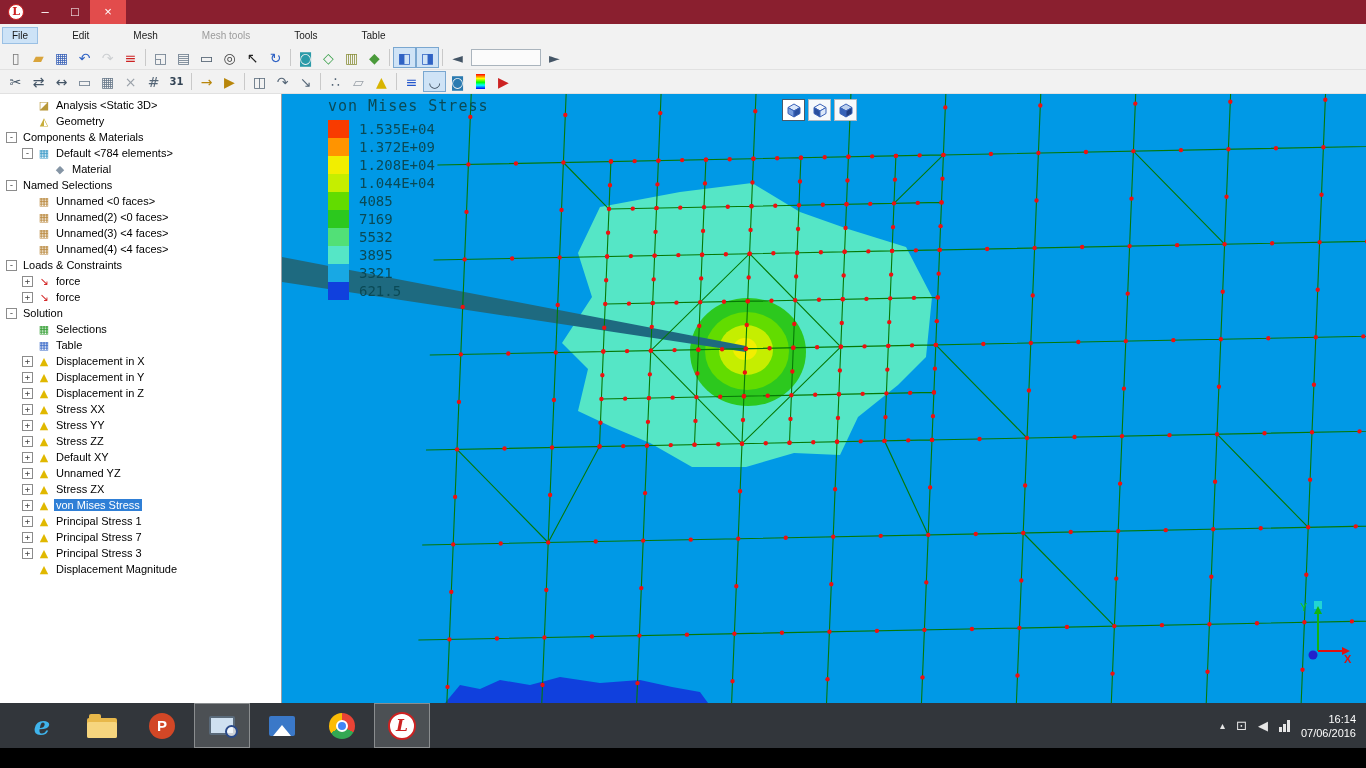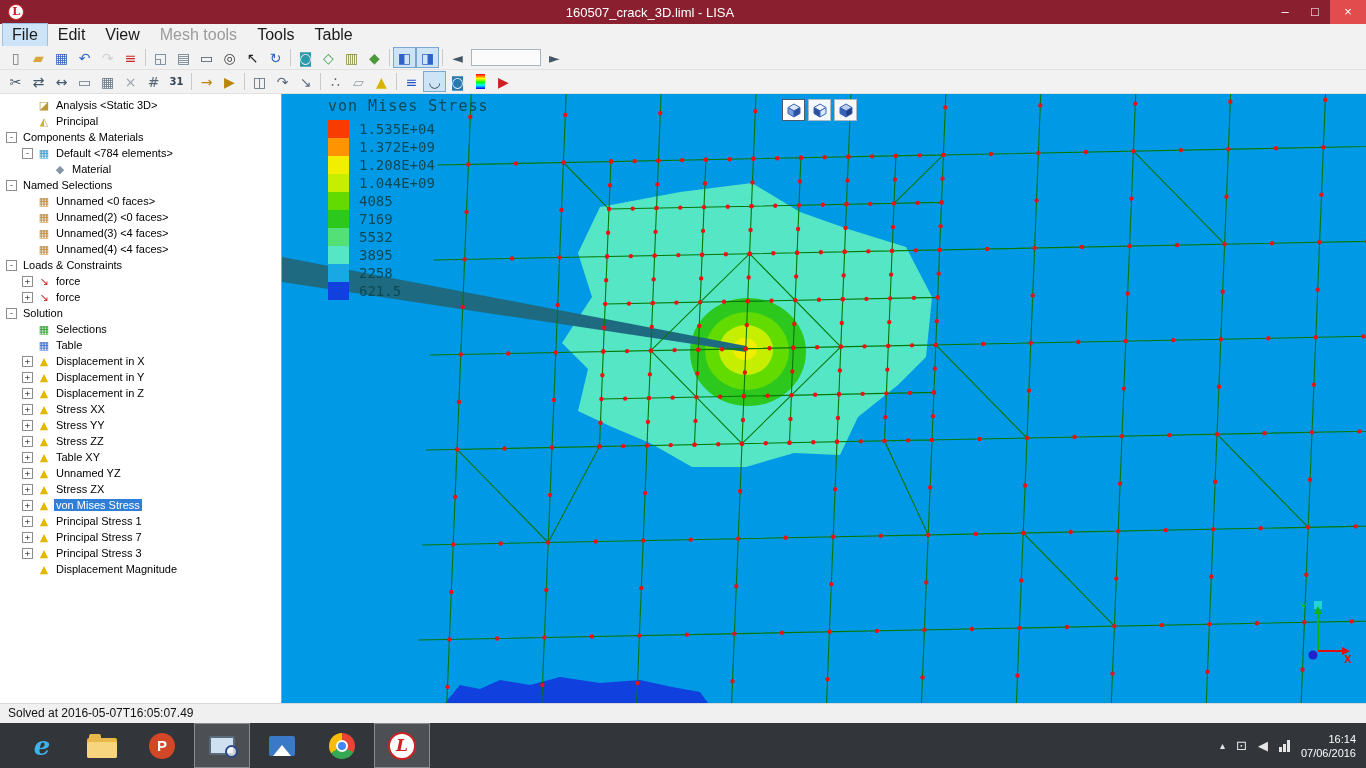--- a/index.html
+++ b/index.html
@@ -9,21 +9,21 @@
 
   
   .titlebar{height:24px;background:#8a1f2f;display:flex;align-items:center;flex:none;}
   .app-logo{width:16px;height:16px;border-radius:50%;background:#fff;border:1px solid #cc2222;color:#cc2222;
     font:bold 11px/14px "DejaVu Serif",serif;text-align:center;margin:0 6px 0 8px;flex:none;}
   .win-title{flex:1;text-align:center;color:#fff;font-size:13px;}
   .ctl{width:30px;height:24px;color:#fff;text-align:center;line-height:23px;font-size:13px;flex:none;}
   .ctl-close{width:36px;background:#e24c4c;}
 
   
-  .menubar{height:22px;background:#f2f2f2;display:flex;align-items:center;padding-left:2px;font-size:16px;flex:none;}
+  .menubar{height:22px;background:#f2f2f2;display:flex;align-items:center;padding-left:2px;font-size:10px;flex:none;gap:24px;}
   .menu-item{padding:2px 9px;margin:1px;color:#1a1a1a;}
   .menu-item.hl{background:#cde3f7;outline:1px solid #9ac0e4;}
   .menu-item.dis{color:#9b9b9b;}
 
   
   .toolbar{height:24px;background:#f2f2f2;display:flex;align-items:center;padding-left:4px;
     border-bottom:1px solid #e1e1e1;flex:none;}
   .tbtn{width:23px;height:21px;display:flex;align-items:center;justify-content:center;
     font:14px "DejaVu Sans",sans-serif;border:1px solid transparent;flex:none;}
   .tbtn.small{font-size:10px;font-weight:bold;}
@@ -87,30 +87,29 @@
   .bars div{width:3px;background:#e6e6e6;}
   .clock{text-align:right;font:11px/14px "Liberation Sans",sans-serif;color:#fff;}
 </style>
 </head>
 <body>
 
 <div class="app">
 
   <div class="titlebar">
     <div class="app-logo">L</div>
-    <div class="win-title">160507_crack_3D.liml - LISA</div>
     <div class="ctl">–</div>
     <div class="ctl">□</div>
     <div class="ctl ctl-close">×</div>
   </div>
 
   <div class="menubar" id="menubar">
       <div class="menu-item hl">File</div>
       <div class="menu-item">Edit</div>
-      <div class="menu-item">View</div>
+      <div class="menu-item">Mesh</div>
       <div class="menu-item dis">Mesh tools</div>
       <div class="menu-item">Tools</div>
       <div class="menu-item">Table</div>
     </div>
   <div class="toolbar" id="toolbar1">
       <div class="tbtn" style="color: rgb(119, 119, 119);">▯</div>
       <div class="tbtn" style="color: rgb(217, 164, 59);">▰</div>
       <div class="tbtn" style="color: rgb(58, 98, 184);">▦</div>
       <div class="tbtn" style="color: rgb(47, 98, 196);">↶</div>
       <div class="tbtn dis" style="color: rgb(154, 160, 166);">↷</div>
@@ -168,21 +167,21 @@
   <div class="content">
     <div class="tree" id="tree">
         <div class="trow" style="padding-left: 22px;">
           <span class="texp empty"></span>
           <span class="ticon" style="color: rgb(184, 152, 58);">◪</span>
           <span class="tlabel">Analysis &lt;Static 3D&gt;</span>
         </div>
         <div class="trow" style="padding-left: 22px;">
           <span class="texp empty"></span>
           <span class="ticon" style="color: rgb(200, 174, 58);">◭</span>
-          <span class="tlabel">Principal</span>
+          <span class="tlabel">Geometry</span>
         </div>
         <div class="trow" style="padding-left: 6px;">
           <span class="texp">-</span>
           <span class="tlabel">Components &amp; Materials</span>
         </div>
         <div class="trow" style="padding-left: 22px;">
           <span class="texp">-</span>
           <span class="ticon" style="color: rgb(58, 154, 200);">▦</span>
           <span class="tlabel">Default &lt;784 elements&gt;</span>
         </div>
@@ -269,21 +268,21 @@
           <span class="tlabel">Stress YY</span>
         </div>
         <div class="trow" style="padding-left: 22px;">
           <span class="texp">+</span>
           <span class="ticon" style="color: rgb(224, 184, 0);">▲</span>
           <span class="tlabel">Stress ZZ</span>
         </div>
         <div class="trow" style="padding-left: 22px;">
           <span class="texp">+</span>
           <span class="ticon" style="color: rgb(224, 184, 0);">▲</span>
-          <span class="tlabel">Table XY</span>
+          <span class="tlabel">Default XY</span>
         </div>
         <div class="trow" style="padding-left: 22px;">
           <span class="texp">+</span>
           <span class="ticon" style="color: rgb(224, 184, 0);">▲</span>
           <span class="tlabel">Unnamed YZ</span>
         </div>
         <div class="trow" style="padding-left: 22px;">
           <span class="texp">+</span>
           <span class="ticon" style="color: rgb(224, 184, 0);">▲</span>
           <span class="tlabel">Stress ZX</span>
@@ -705,41 +704,41 @@
             <div class="lrow">
               <span class="lsw" style="background: rgb(255, 148, 0);"></span>
               <span class="llab">1.372E+09</span>
             </div>
             <div class="lrow">
               <span class="lsw" style="background: rgb(242, 238, 0);"></span>
               <span class="llab">1.208E+04</span>
             </div>
             <div class="lrow">
               <span class="lsw" style="background: rgb(197, 238, 0);"></span>
-              <span class="llab">1.044E+09</span>
+              <span class="llab">1.044E+04</span>
             </div>
             <div class="lrow">
               <span class="lsw" style="background: rgb(98, 220, 0);"></span>
               <span class="llab">4085</span>
             </div>
             <div class="lrow">
               <span class="lsw" style="background: rgb(44, 200, 30);"></span>
               <span class="llab">7169</span>
             </div>
             <div class="lrow">
               <span class="lsw" style="background: rgb(82, 224, 119);"></span>
               <span class="llab">5532</span>
             </div>
             <div class="lrow">
               <span class="lsw" style="background: rgb(85, 230, 198);"></span>
               <span class="llab">3895</span>
             </div>
             <div class="lrow">
               <span class="lsw" style="background: rgb(24, 168, 228);"></span>
-              <span class="llab">2258</span>
+              <span class="llab">3321</span>
             </div>
             <div class="lrow">
               <span class="lsw" style="background: rgb(16, 64, 221);"></span>
               <span class="llab">621.5</span>
             </div>
           </div>
       </div>
 
       <div class="viewbtns" id="viewbtns">
           <div class="vbtn active">
@@ -771,23 +770,20 @@
         <line x1="24" y1="10" x2="24" y2="52" stroke="#12b412" stroke-width="2"></line>
         <polygon points="24,7 20,15 28,15" fill="#12b412"></polygon>
         <circle cx="19" cy="56" r="4.5" fill="#2222cc"></circle>
         <line x1="24" y1="52" x2="50" y2="52" stroke="#dd1111" stroke-width="2"></line>
         <polygon points="56,52 48,48 48,56" fill="#dd1111"></polygon>
         <text x="50" y="64" fill="#dd1111" font-size="11" font-weight="bold">X</text>
       </svg>
     </div>
   </div>
 
-  <div class="statusbar">
-    <span>Solved at 2016-05-07T16:05:07.49</span>
-  </div>
 
   <div class="taskbar">
 
     <div style="display:flex" id="taskbar-items">
         <div class="task">
           <span class="ie">e</span>
         </div>
         <div class="task">
           <div class="folder"></div>
         </div>

